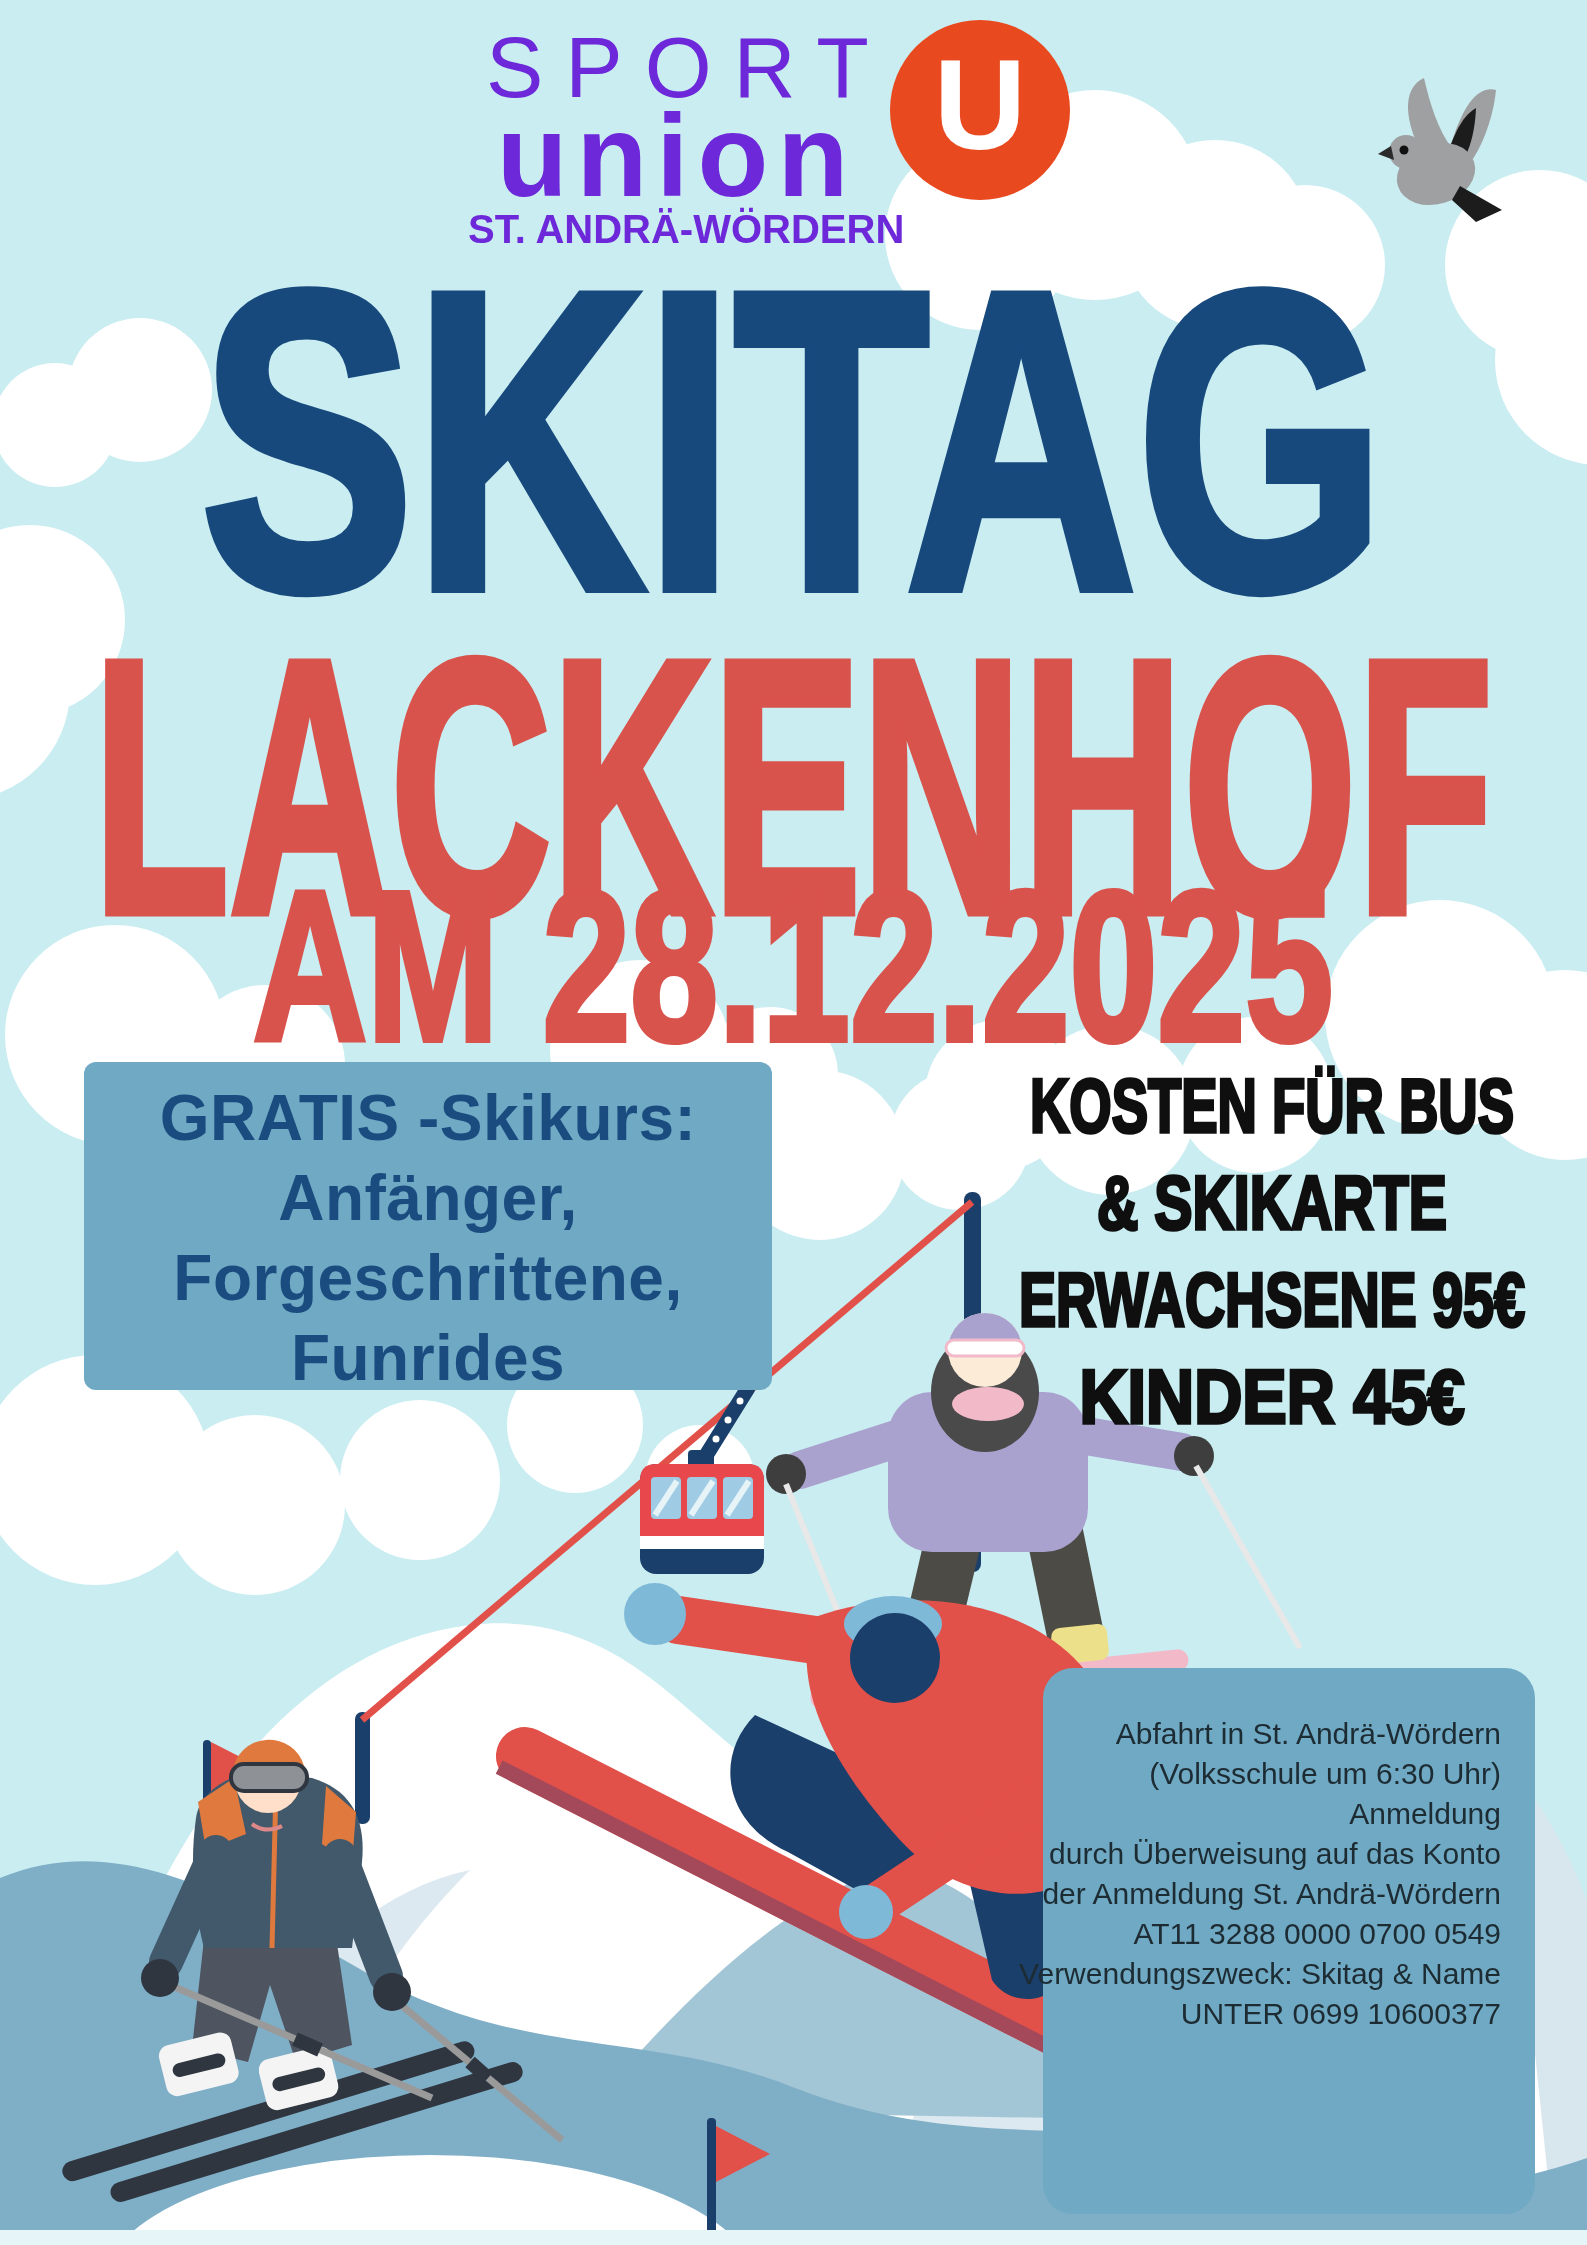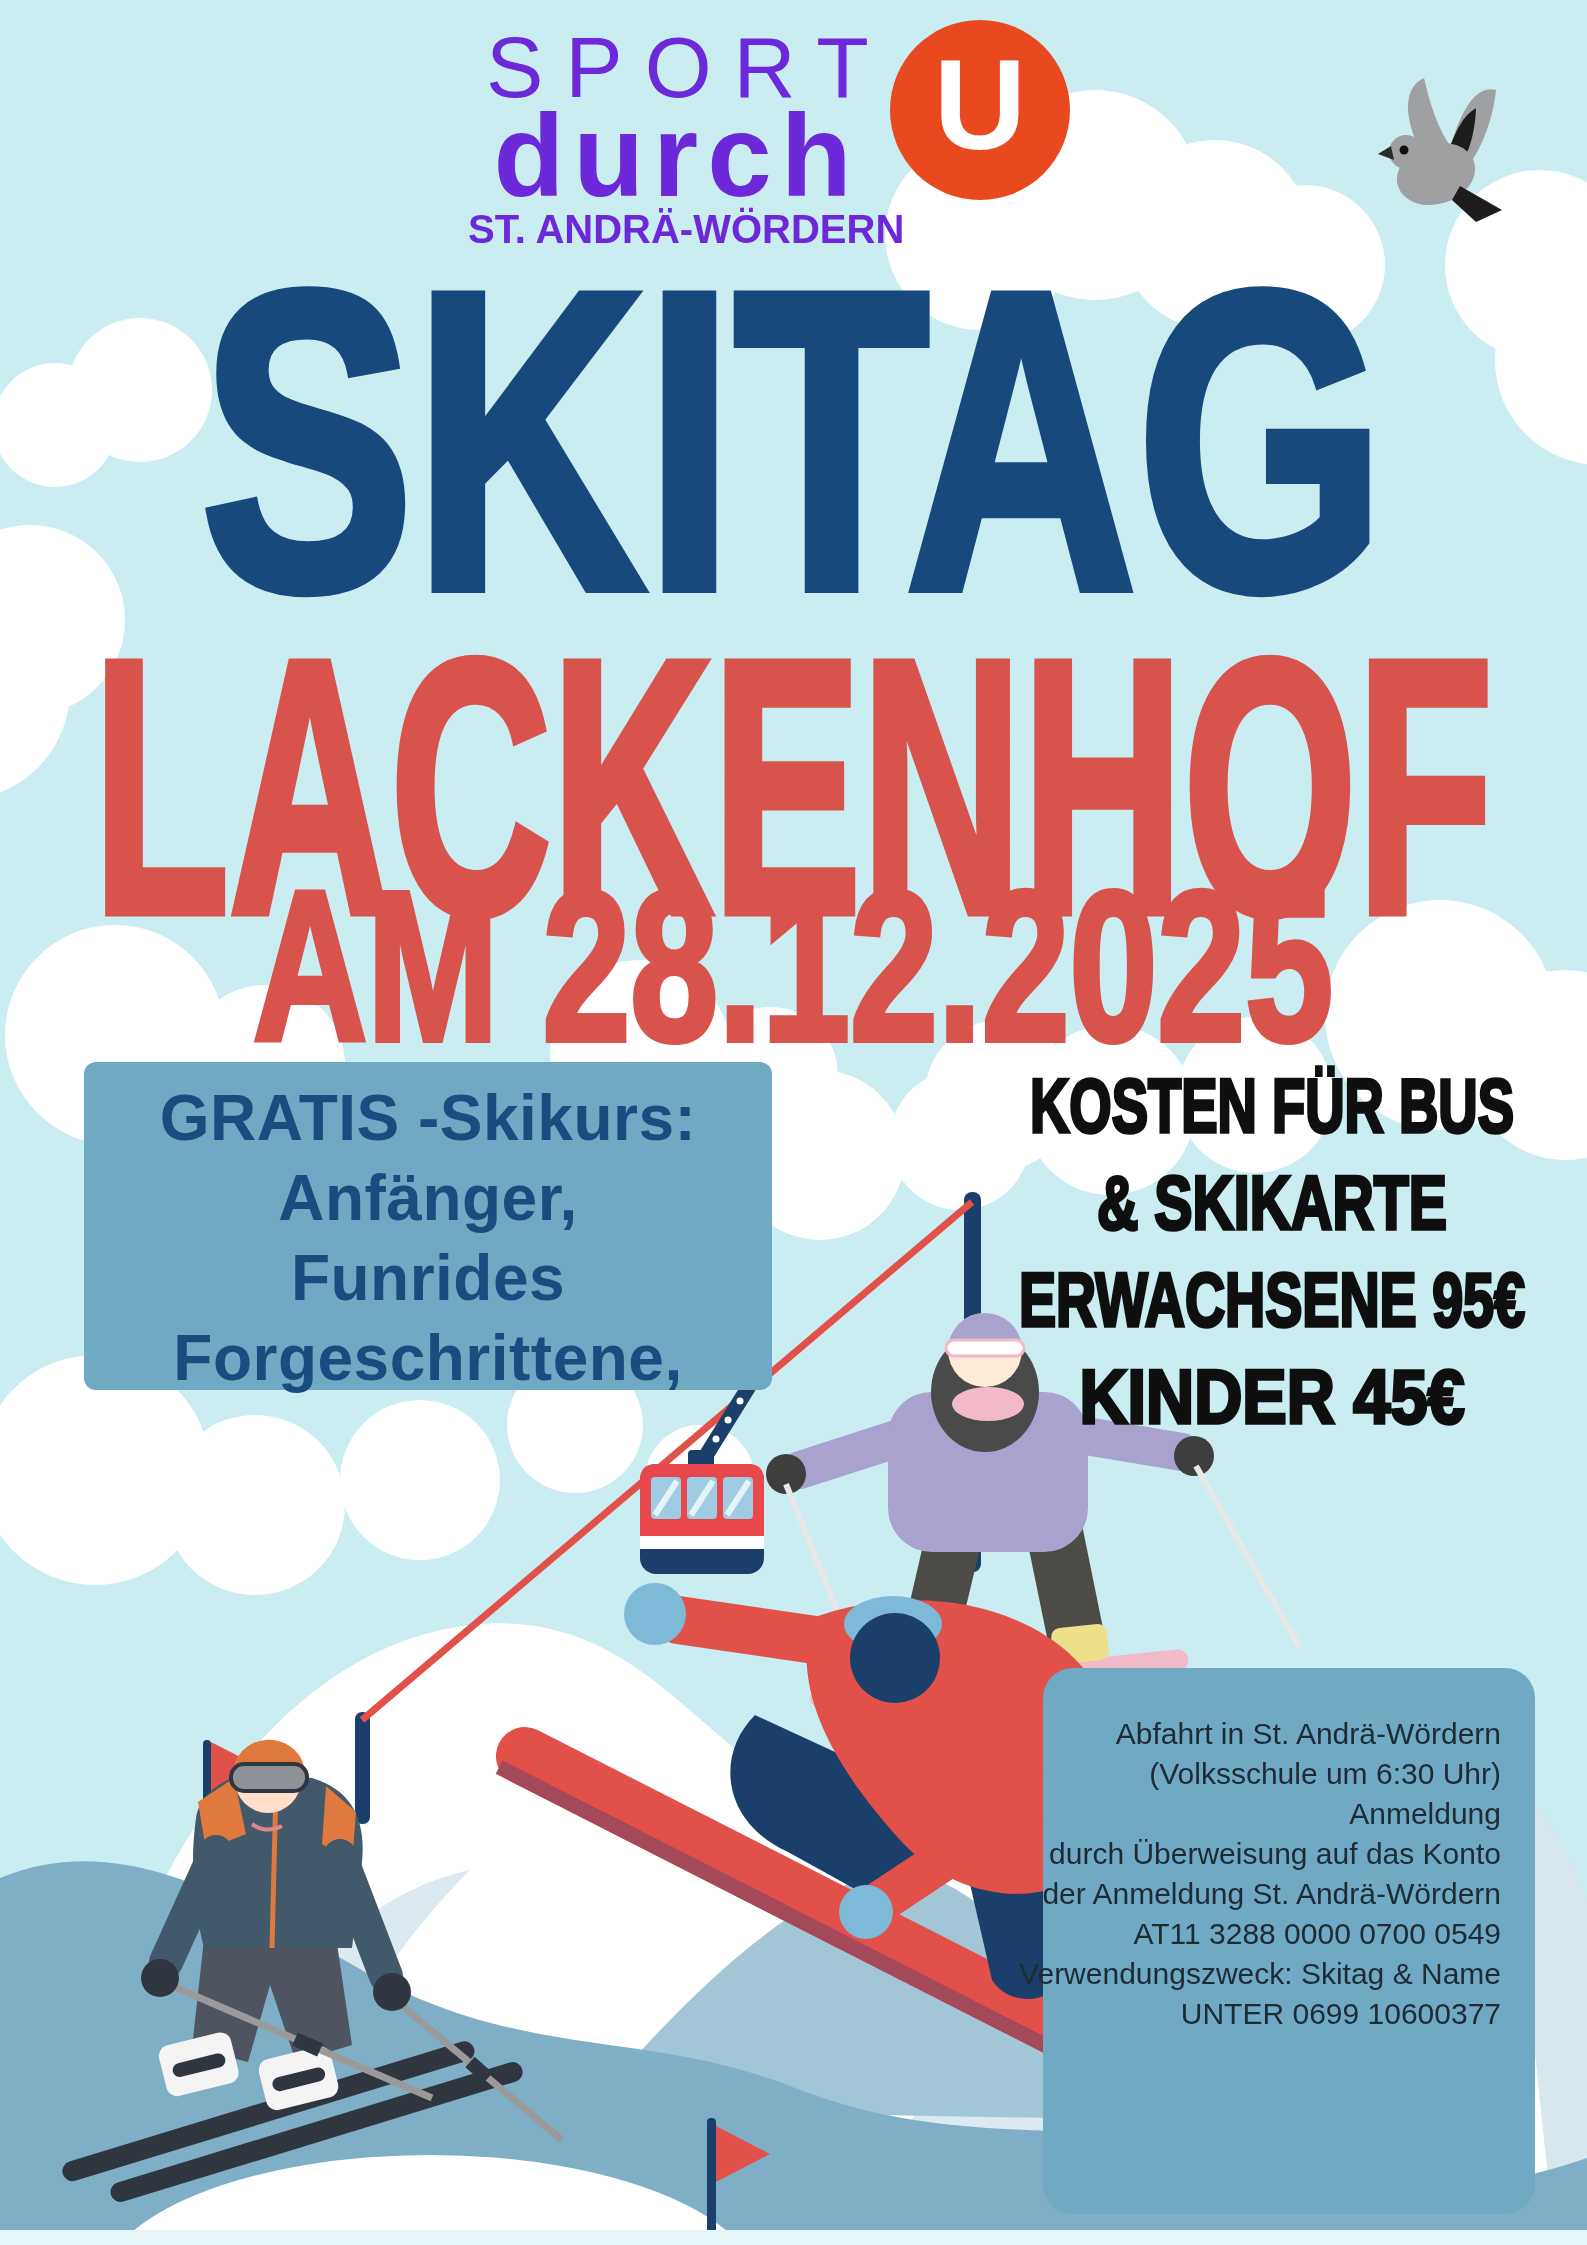--- a/index.html
+++ b/index.html
@@ -194,21 +194,21 @@
       <ellipse cx="58" cy="96" rx="40" ry="30" fill="#9FA0A2" transform="rotate(-18 58 96)"></ellipse>
       <circle cx="28" cy="74" r="17" fill="#9FA0A2"></circle>
       <path d="M 13 68 L 0 76 L 16 82 Z" fill="#2B2B2B"></path>
       <circle cx="26" cy="72" r="4.5" fill="#111111"></circle>
       <path d="M 82 108 L 124 132 L 98 144 L 74 122 Z" fill="#1C1C1C"></path>
     </g>
   </svg>
 
   <div class="logo">
     <div class="logo-sport">SPORT</div>
-    <div class="logo-union">durch</div>
+    <div class="logo-union">union</div>
     <div class="logo-sub">ST. ANDRÄ-WÖRDERN</div>
   </div>
   <div class="u-circle">
     <span>U</span>
   </div>
 
   <svg class="layer" viewBox="0 0 1587 2245" style="font-family:'Liberation Sans',sans-serif;">
     <text x="793" y="588" text-anchor="middle" font-size="425" font-weight="700" textLength="1185" lengthAdjust="spacingAndGlyphs" fill="#17497D" stroke="#17497D" stroke-width="10" paint-order="stroke">SKITAG</text>
     <text x="793" y="912" text-anchor="middle" font-size="362" font-weight="700" textLength="1400" lengthAdjust="spacingAndGlyphs" fill="#D9534D" stroke="#D9534D" stroke-width="9" paint-order="stroke">LACKENHOF</text>
     <text x="793" y="1040" text-anchor="middle" font-size="214" font-weight="700" textLength="1080" lengthAdjust="spacingAndGlyphs" fill="#D9534D" stroke="#D9534D" stroke-width="6" paint-order="stroke">AM 28.12.2025</text>
@@ -217,22 +217,22 @@
       <text x="1272" y="1132" textLength="484" lengthAdjust="spacingAndGlyphs">KOSTEN FÜR BUS</text>
       <text x="1272" y="1229" textLength="350" lengthAdjust="spacingAndGlyphs">&amp; SKIKARTE</text>
       <text x="1272" y="1326" textLength="506" lengthAdjust="spacingAndGlyphs">ERWACHSENE 95€</text>
       <text x="1272" y="1423" textLength="385" lengthAdjust="spacingAndGlyphs">KINDER 45€</text>
     </g>
   </svg>
 
   <div class="gratis-box">
     <div>GRATIS -Skikurs:</div>
     <div>Anfänger,</div>
+    <div>Forgeschrittene,</div>
     <div>Funrides</div>
-    <div>Forgeschrittene,</div>
   </div>
 
   <div class="info-box">
     <div class="info-group">
       <span>Abfahrt in St. Andrä-Wördern</span>
       <span>(Volksschule um 6:30 Uhr)</span>
     </div>
     <div class="info-group">
       <span>Anmeldung</span>
       <span>durch Überweisung auf das Konto</span>

